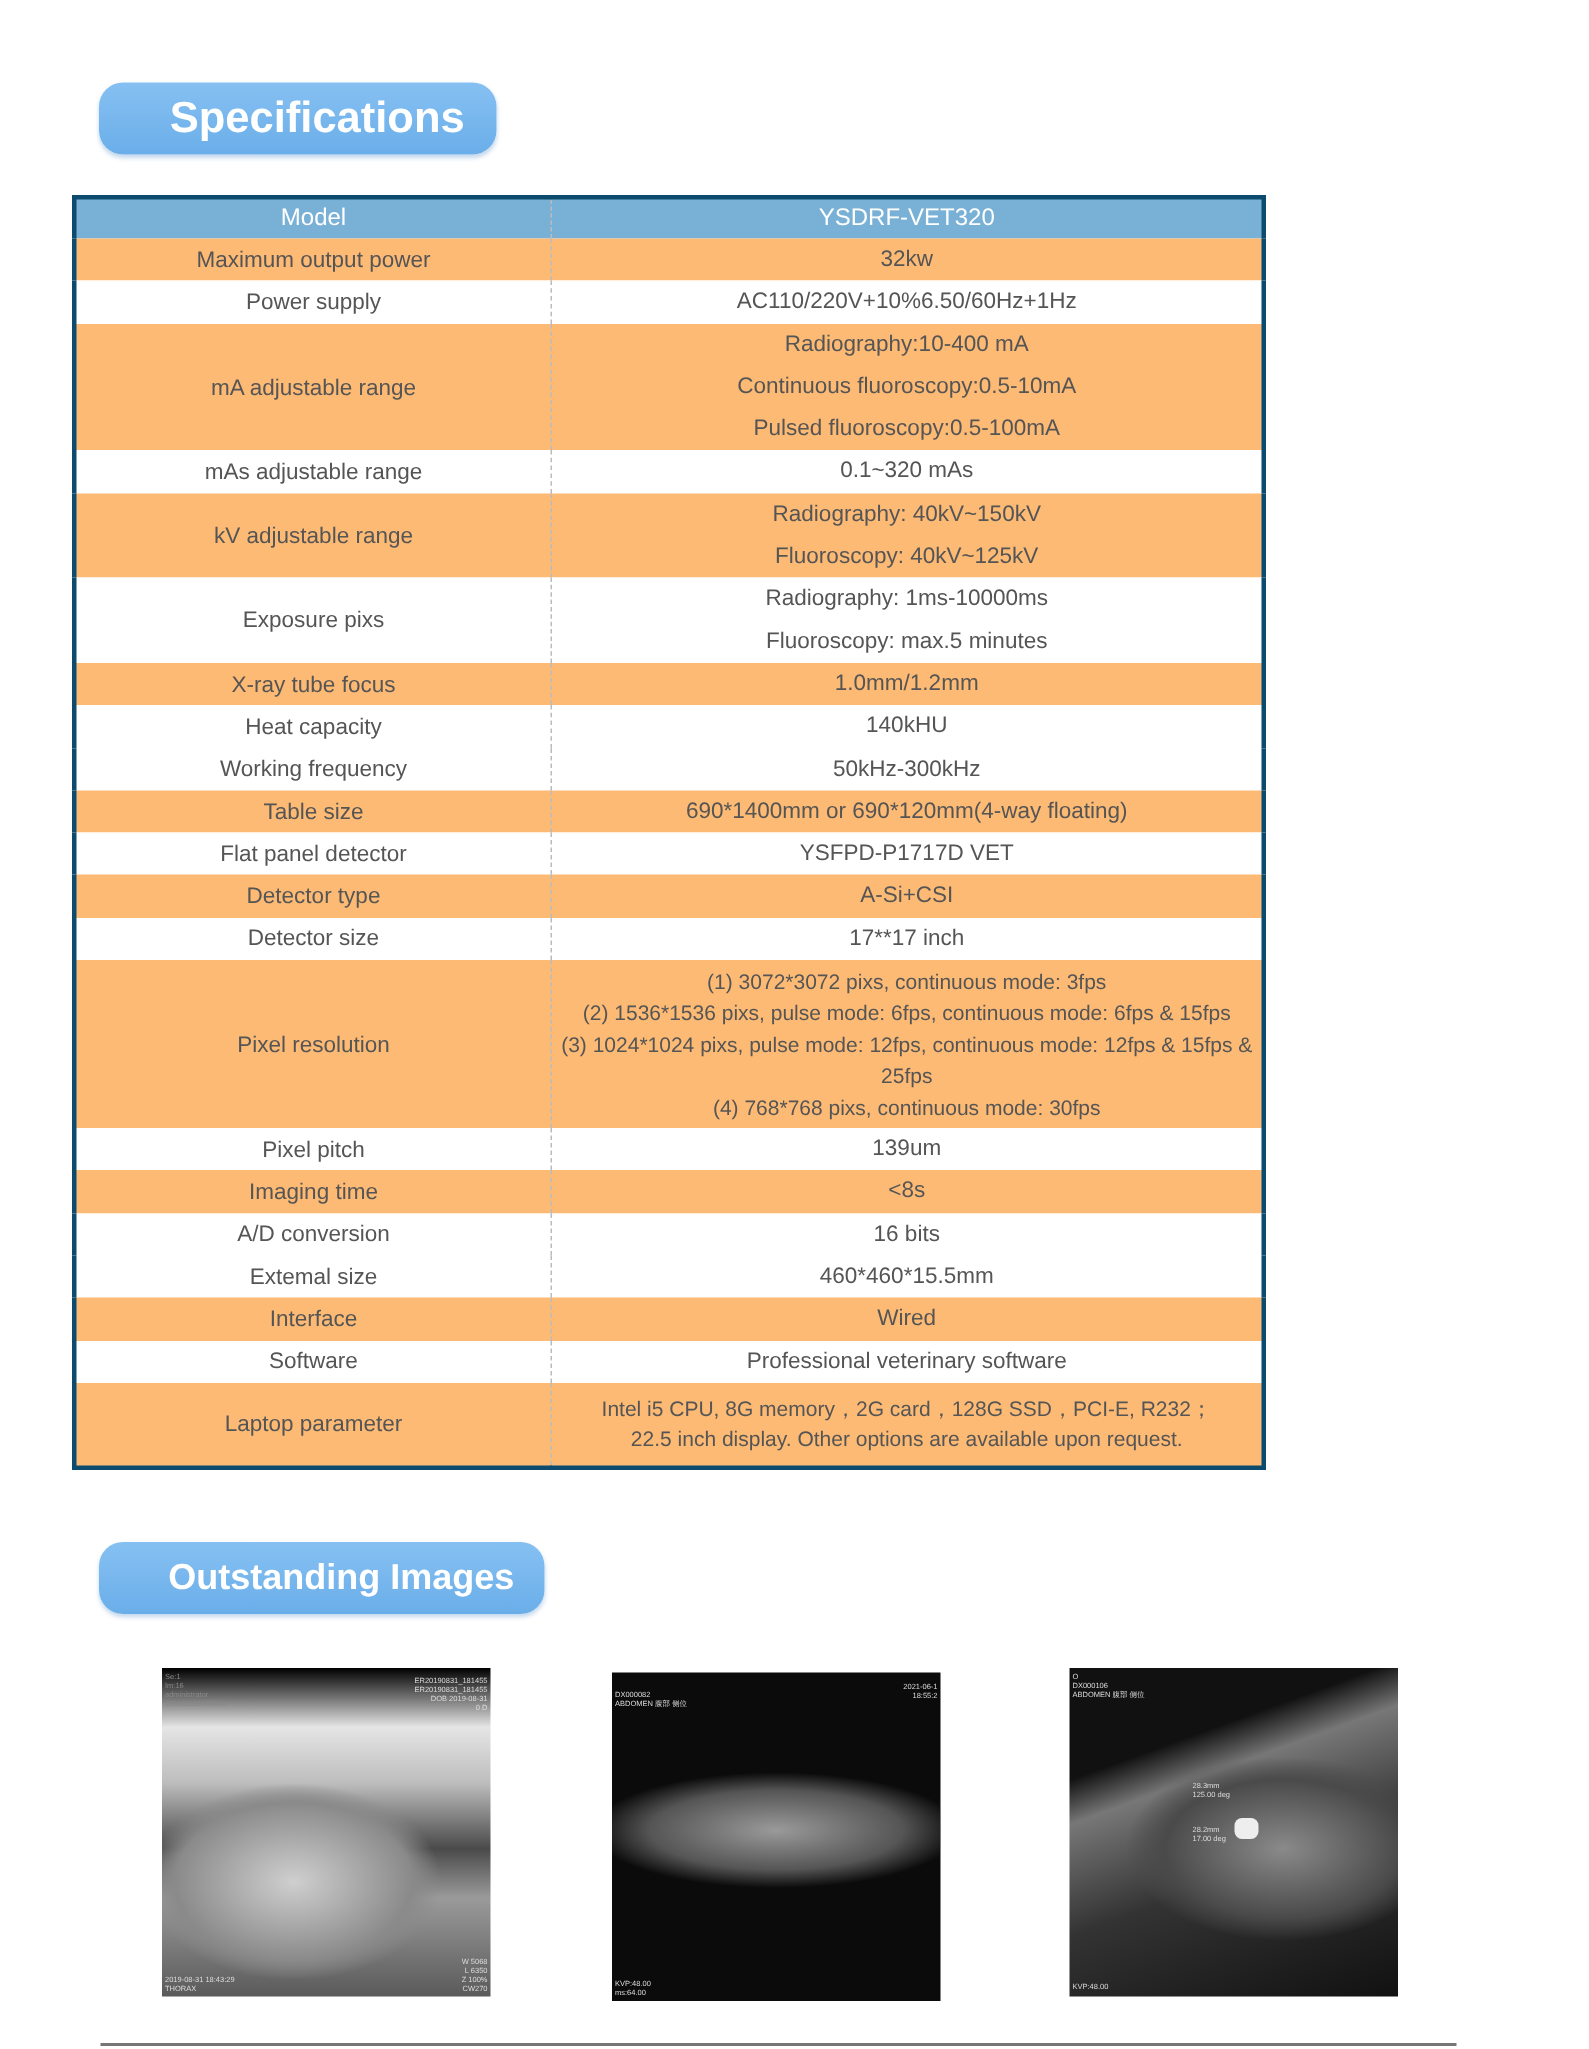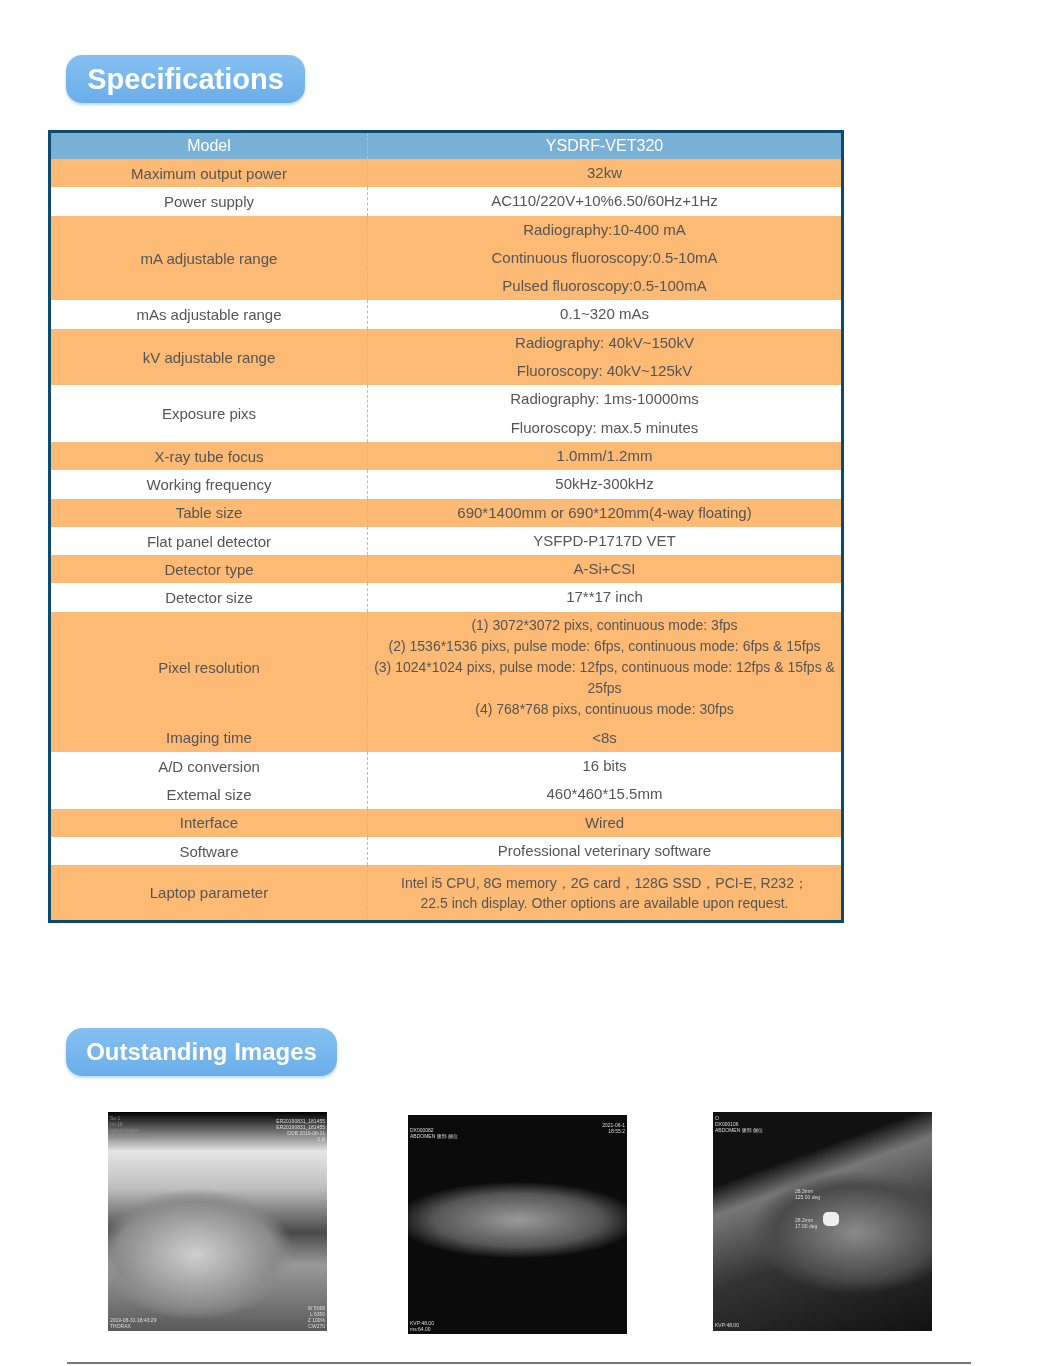--- a/index.html
+++ b/index.html
@@ -1,17 +1,17 @@
 <!DOCTYPE html>
 <html><head>
 <meta charset="utf-8">
 <style>
   html, body { margin:0; padding:0; background:#ffffff; }
   body { width:1059px; height:1366px; position:relative; overflow:hidden; font-family:"Liberation Sans", sans-serif; color:#555; }
-  .pill { position:absolute; background:linear-gradient(#86c0f2,#6aaee9); border-radius:16px; color:#fff; font-weight:bold; box-shadow:0 2px 3px rgba(80,140,200,0.35); display:flex; align-items:center; justify-content:center; }
+  .pill { position:absolute; background:linear-gradient(#86c0f2,#6aaee9); border-radius:16px; color:#fff; font-weight:bold; box-shadow:0 2px 3px rgba(80,140,200,0.35); display:flex; align-items:center; justify-content:center;padding-left:26px; }
   #spec-title { left:66px; top:55px; width:239px; height:48px; font-size:29px; }
   #img-title { left:66px; top:1028px; width:271px; height:48px; font-size:24px; }
   table.spec { position:absolute; left:48px; top:130px; width:796px; border-collapse:collapse; border:3px solid #0c4a6e; font-size:15px; }
   table.spec td { text-align:center; padding:0; vertical-align:middle; }
   table.spec tr.head td { background:#79b1d6; color:#fff; height:26px; font-size:16px; }
   table.spec td.k { width:316px; border-right:1px dashed #bbb; }
   table.spec tr.g td { background:#fdba74; }
   table.spec tr.w td { background:#ffffff; }
   .v div { line-height:28.3px; }
   .v.small div { line-height:21px; font-size:14px; }
@@ -71,20 +71,26 @@
           <div>Fluoroscopy: max.5 minutes</div>
         </td>
       </tr>
       <tr class="g">
         <td class="k">X-ray tube focus</td>
         <td class="v">
           <div>1.0mm/1.2mm</div>
         </td>
       </tr>
       <tr class="w">
+        <td class="k">Heat capacity</td>
+        <td class="v">
+          <div>140kHU</div>
+        </td>
+      </tr>
+      <tr class="w">
         <td class="k">Working frequency</td>
         <td class="v">
           <div>50kHz-300kHz</div>
         </td>
       </tr>
       <tr class="g">
         <td class="k">Table size</td>
         <td class="v">
           <div>690*1400mm or 690*120mm(4-way floating)</div>
         </td>
@@ -107,20 +113,26 @@
           <div>17**17 inch</div>
         </td>
       </tr>
       <tr class="g">
         <td class="k">Pixel resolution</td>
         <td class="v small" style="height: 112px;">
           <div>(1) 3072*3072 pixs, continuous mode: 3fps</div>
           <div>(2) 1536*1536 pixs, pulse mode: 6fps, continuous mode: 6fps &amp; 15fps</div>
           <div>(3) 1024*1024 pixs, pulse mode: 12fps, continuous mode: 12fps &amp; 15fps &amp; 25fps</div>
           <div>(4) 768*768 pixs, continuous mode: 30fps</div>
+        </td>
+      </tr>
+      <tr class="w">
+        <td class="k">Pixel pitch</td>
+        <td class="v">
+          <div>139um</div>
         </td>
       </tr>
       <tr class="g">
         <td class="k">Imaging time</td>
         <td class="v">
           <div>&lt;8s</div>
         </td>
       </tr>
       <tr class="w">
         <td class="k">A/D conversion</td>

